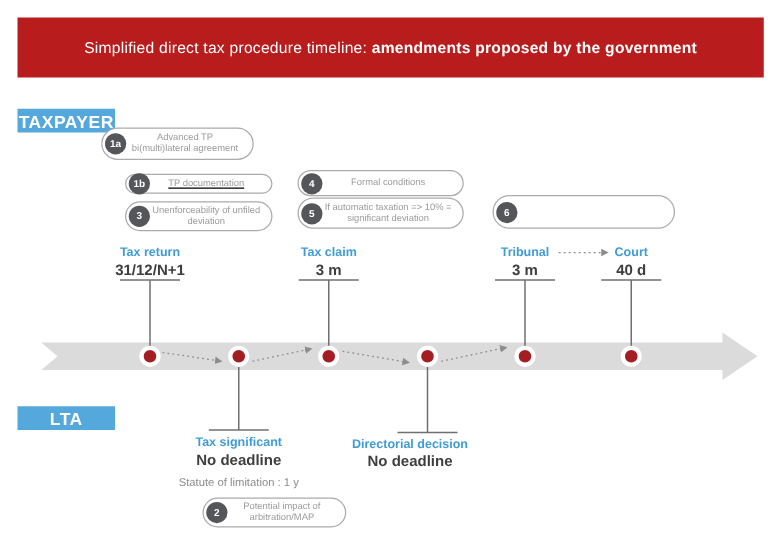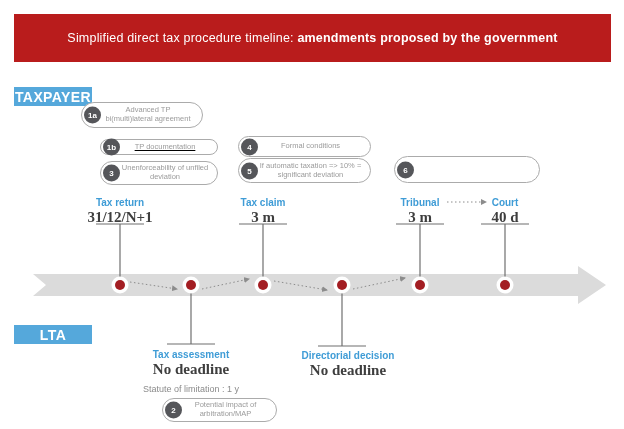--- a/index.html
+++ b/index.html
@@ -32,21 +32,21 @@
     color:#9b9b9b;font-size:7.5px;line-height:1.15;padding:1px 8px 1px 20px;
   }
   .pill-text s{color:#9b9b9b;}
   .event-top{
     position:absolute;top:197px;transform:translateX(-50%);text-align:center;white-space:nowrap;
   }
   .event-bottom{
     position:absolute;transform:translateX(-50%);text-align:center;white-space:nowrap;
   }
   .ev-title{color:#3f9cd6;font-weight:bold;font-size:10px;}
-  .ev-sub{color:#3e3e3e;font-weight:bold;font-size:15px;margin-top:1px;font-family:Liberation Serif, serif;}
+  .ev-sub{color:#3e3e3e;font-weight:bold;font-size:12px;margin-top:1px;}
   .ev-note{color:#8b8b8b;font-size:9px;margin-top:6px;font-weight:normal;}
   svg{position:absolute;left:0;top:0;}
 </style>
 </head>
 <body>
 
 <div class="stage">
 
   <div class="banner">
     <span><span>Simplified direct tax procedure timeline: </span><span class="bold">amendments proposed by the government</span></span>
@@ -159,22 +159,22 @@
   <div class="event-top" style="left:420px;">
     <div class="ev-title">Tribunal</div>
     <div class="ev-sub">3 m</div>
   </div>
   <div class="event-top" style="left:505px;">
     <div class="ev-title">Court</div>
     <div class="ev-sub">40 d</div>
   </div>
 
   <div class="event-bottom" style="left:191px;top:349px;">
-    <div class="ev-title">Tax assessment</div>
+    <div class="ev-title">Tax significant</div>
     <div class="ev-sub">No deadline</div>
     <div class="ev-note">Statute of limitation : 1 y</div>
   </div>
-  <div class="event-bottom" style="left:348px;top:350px;">
+  <div class="event-bottom" style="left:328px;top:350px;">
     <div class="ev-title">Directorial decision</div>
     <div class="ev-sub">No deadline</div>
   </div>
 
 </div>
 
 </body></html>

